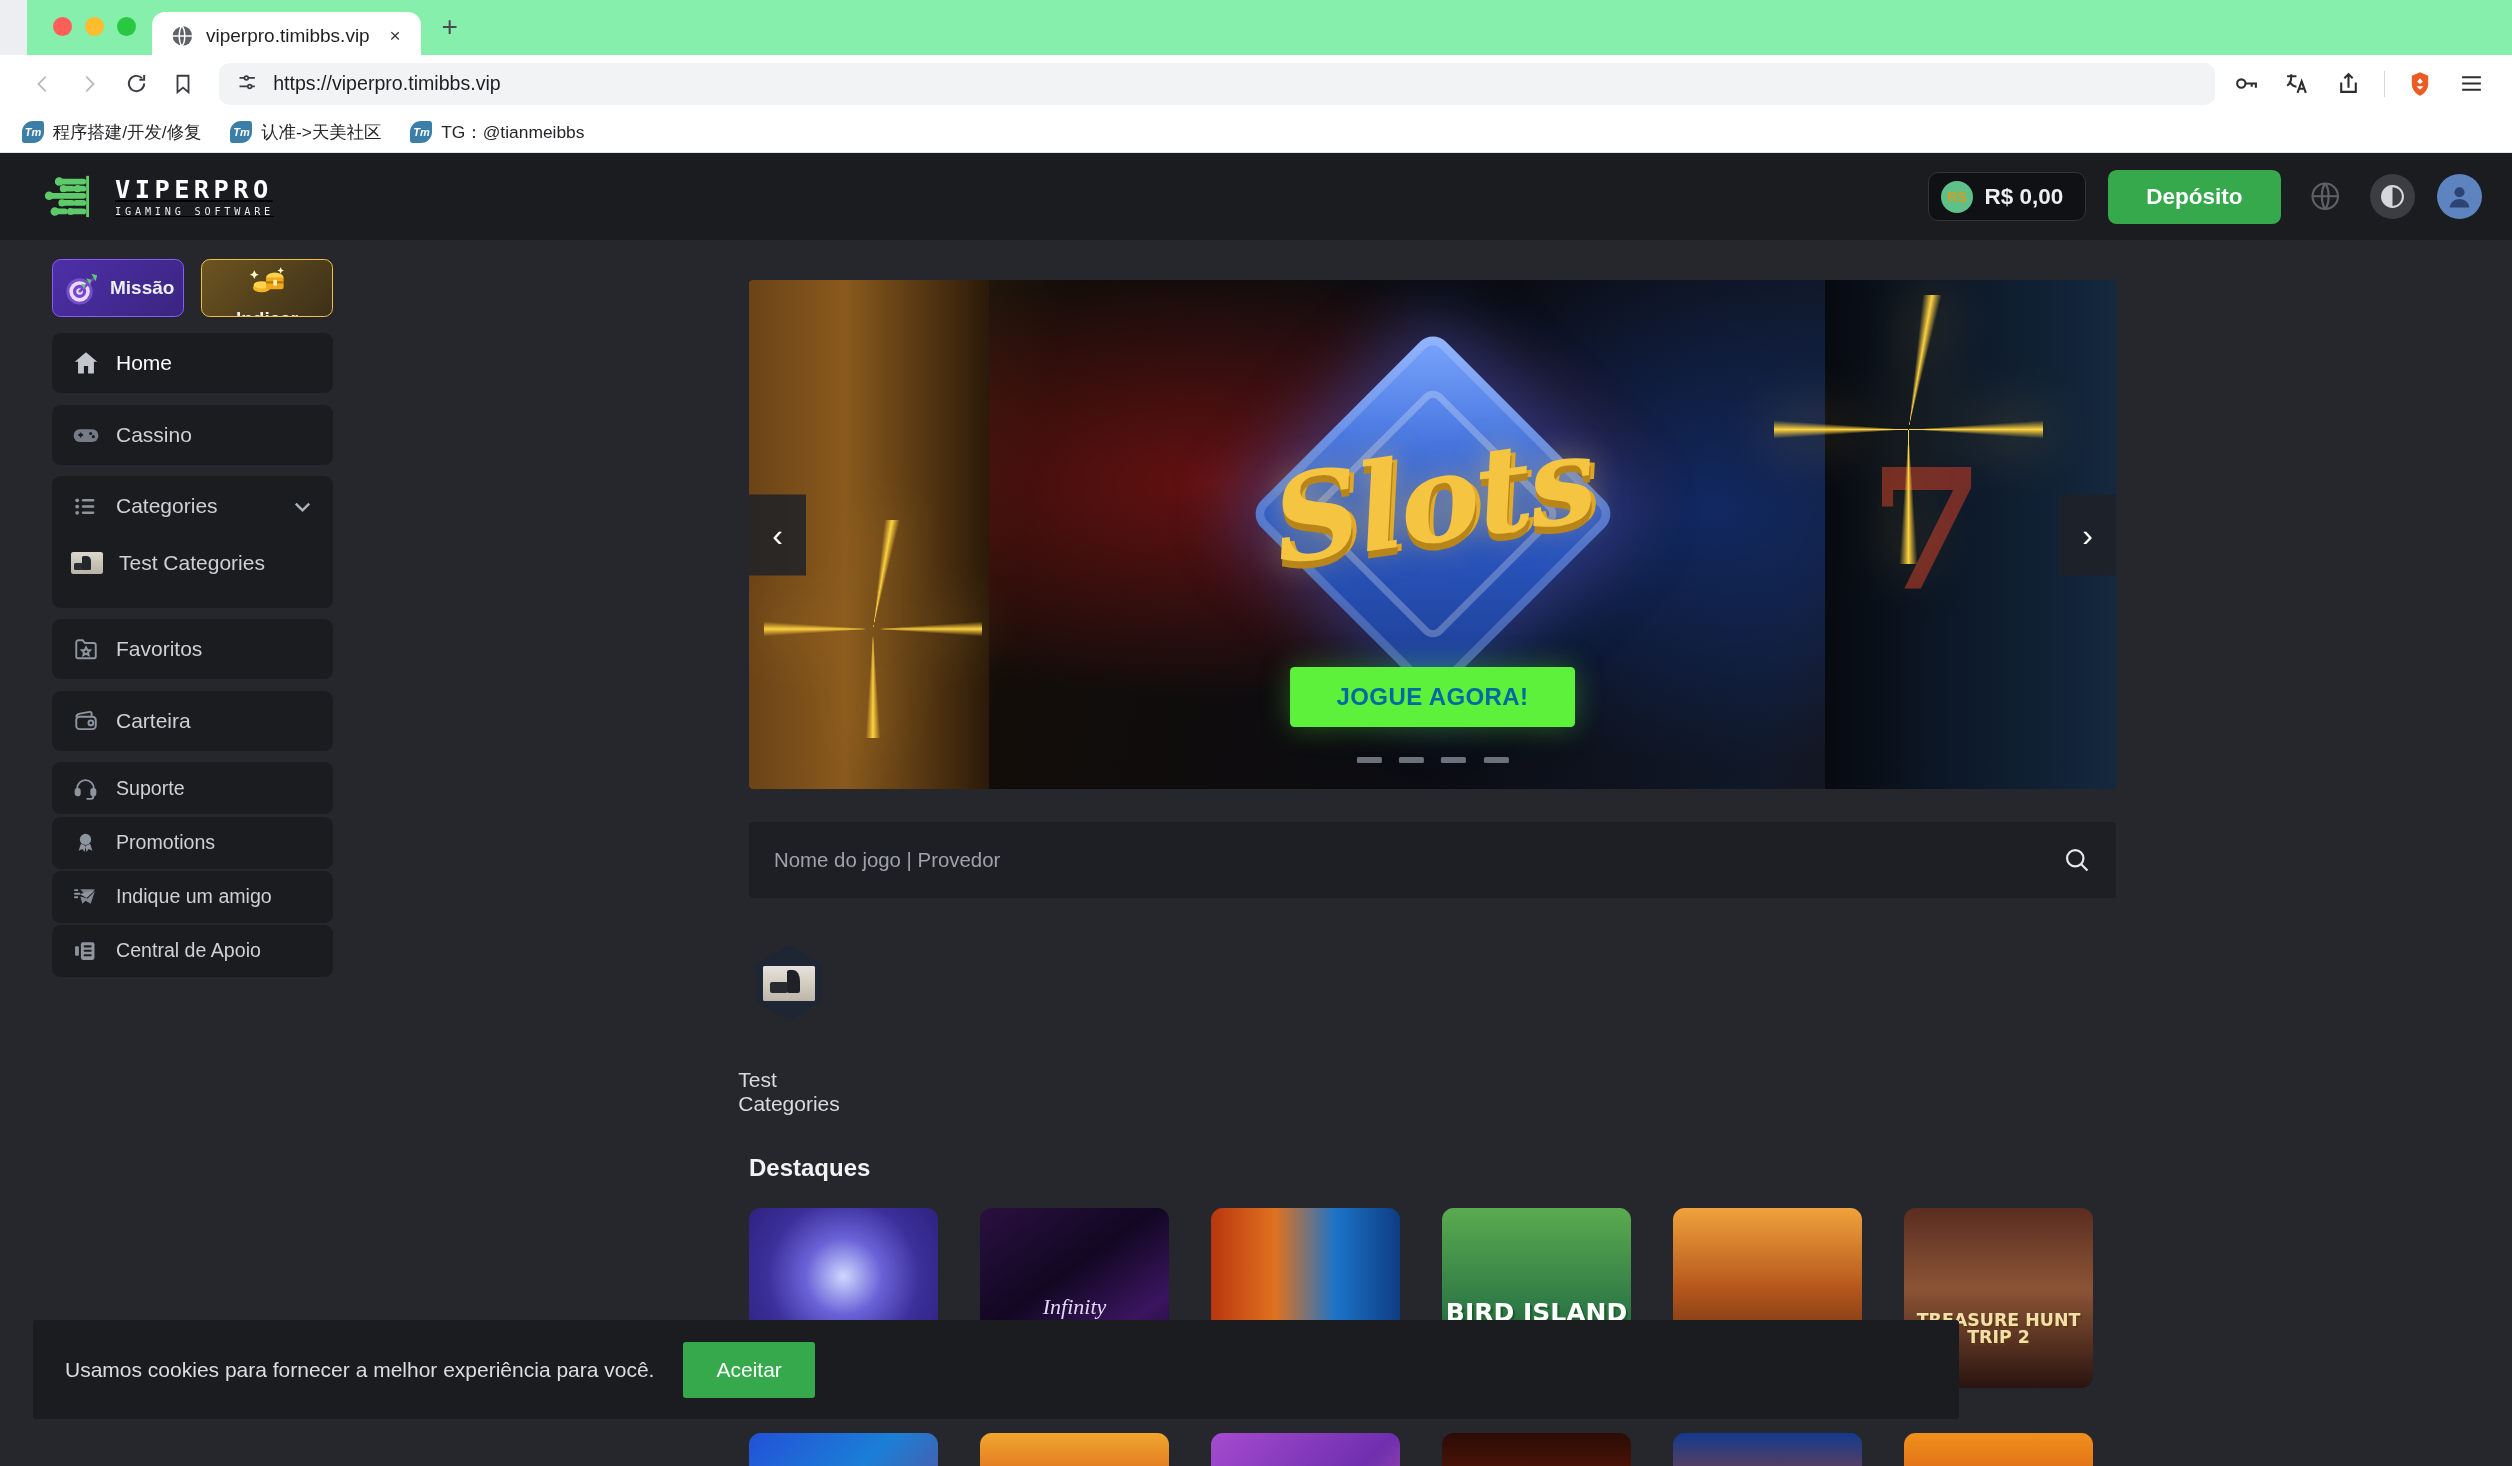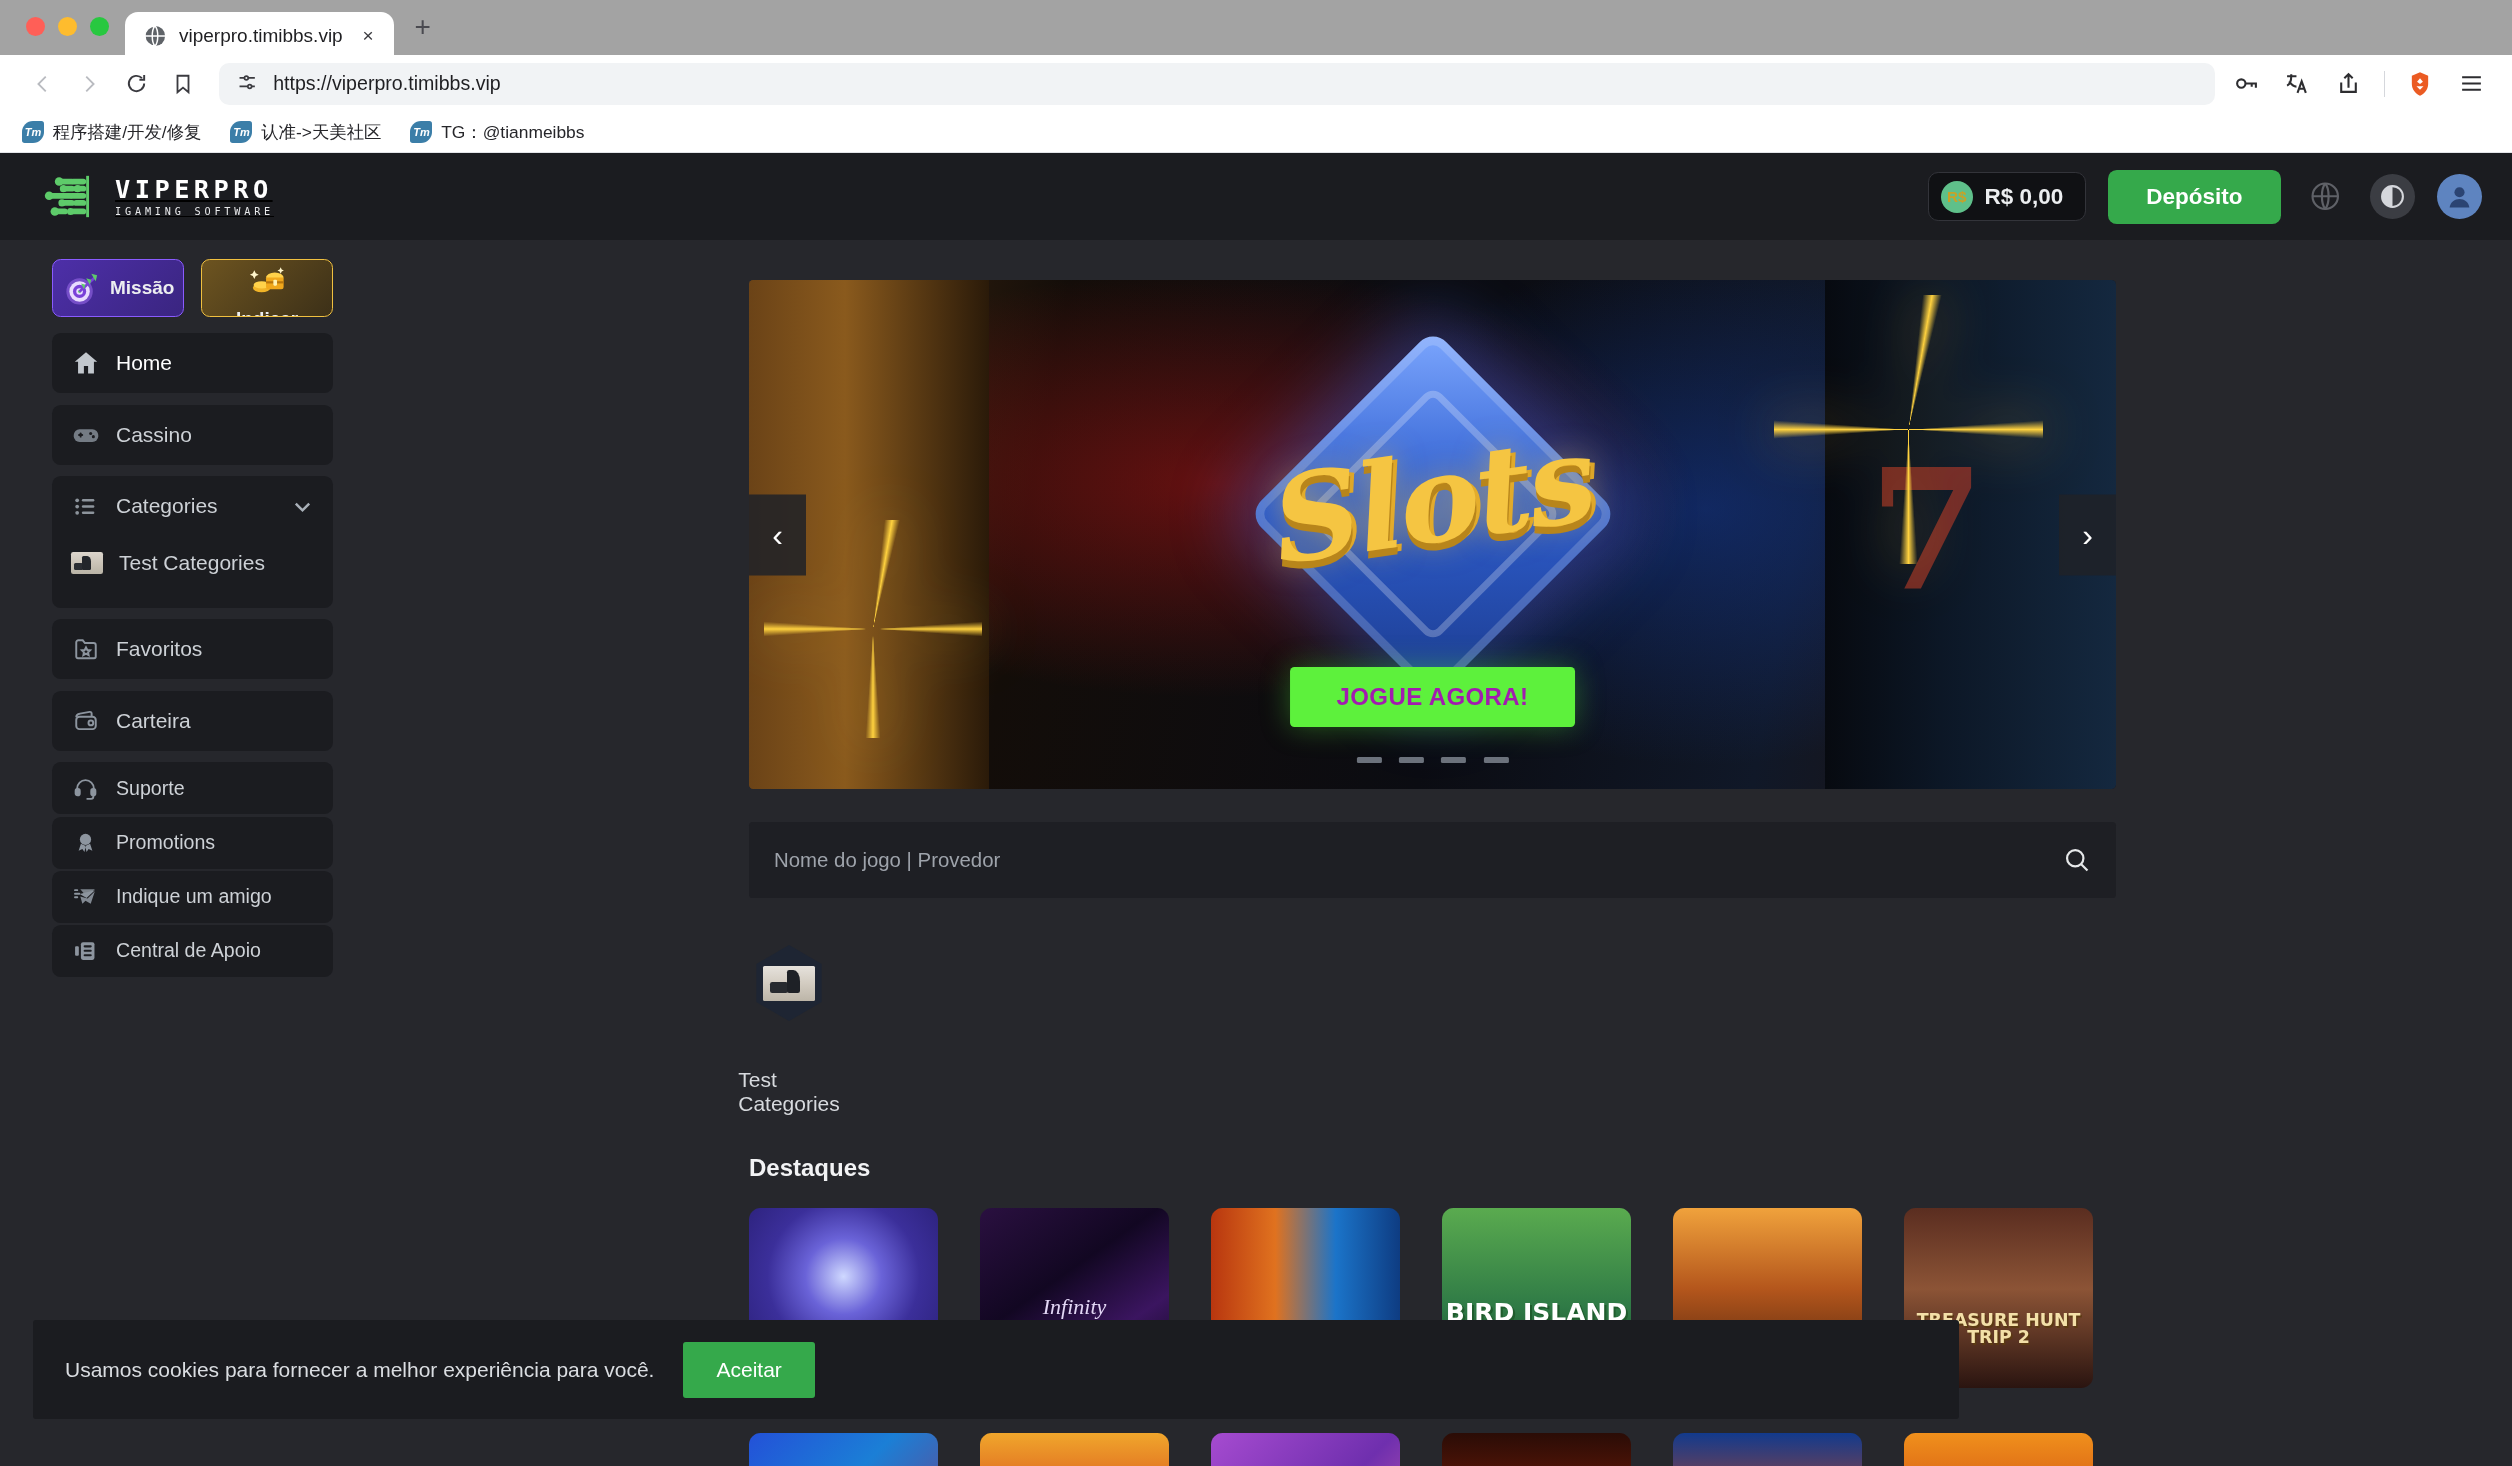--- a/index.html
+++ b/index.html
@@ -6,22 +6,22 @@
   html,body { width:2512px; height:1467px; overflow:hidden; }
   body {
     font-family:"Liberation Sans", sans-serif;
     background:#edeef0;
   }
 
   
   #browser { width:2512px; height:1467px; position:relative; background:#eceef1; }
 
   .tabstrip {
-    height:55px; background:#a3a3a3; position:relative;
-    display:flex; align-items:flex-end; padding-left:26px;
+    height:55px; background:#86efac; position:relative;
+    display:flex; align-items:flex-end; padding-left:26px;margin-left:27px;
   }
   .traffic { display:flex; gap:13px; align-items:center; padding-bottom:19px; margin-right:16px; }
   .tl { width:19px; height:19px; border-radius:50%; }
   .tl.red{background:#ff5f57;} .tl.yellow{background:#febc2e;} .tl.green{background:#28c840;}
 
   .tab {
     height:47px; min-width:269px; background:#fff;
     border-radius:13px 13px 0 0; display:flex; align-items:center;
     padding:0 16px 0 19px; gap:13px; position:relative; top:4.4px;
   }
@@ -197,21 +197,21 @@
     background:
       conic-gradient(from 0deg, transparent 0 6deg, #ffd23f 10deg, transparent 14deg 86deg,
         #ffd23f 90deg, transparent 94deg 176deg, #ffd23f 180deg, transparent 184deg 266deg,
         #ffd23f 270deg, transparent 274deg 360deg);
     filter:blur(0.7px) drop-shadow(0 0 29px rgba(255,200,60,.8));
   }
   .star-a { left:14.5px; top:240px; }
   .star-b { right:73px; top:14.5px; width:269px; height:269px; }
   .hero-cta {
     position:absolute; left:50%; top:76%; transform:translateX(-50%);
-    background:#5df13c; color:#a21caf; font-size:24px; font-weight:bold; letter-spacing:0.4px;
+    background:#5df13c; color:#0369a1; font-size:24px; font-weight:bold; letter-spacing:0.4px;
     padding:16px 47px; border-radius:4.4px; white-space:nowrap;
     box-shadow:0 0 29px rgba(90,240,60,.35);
   }
   .hero-nav {
     position:absolute; top:50%; transform:translateY(-50%);
     width:57px; height:81px; background:rgba(32,34,40,.86);
     display:flex; align-items:center; justify-content:center;
     color:#fff; font-size:32px; font-weight:300;
   }
   .hero-nav.prev { left:0; } .hero-nav.next { right:0; }

